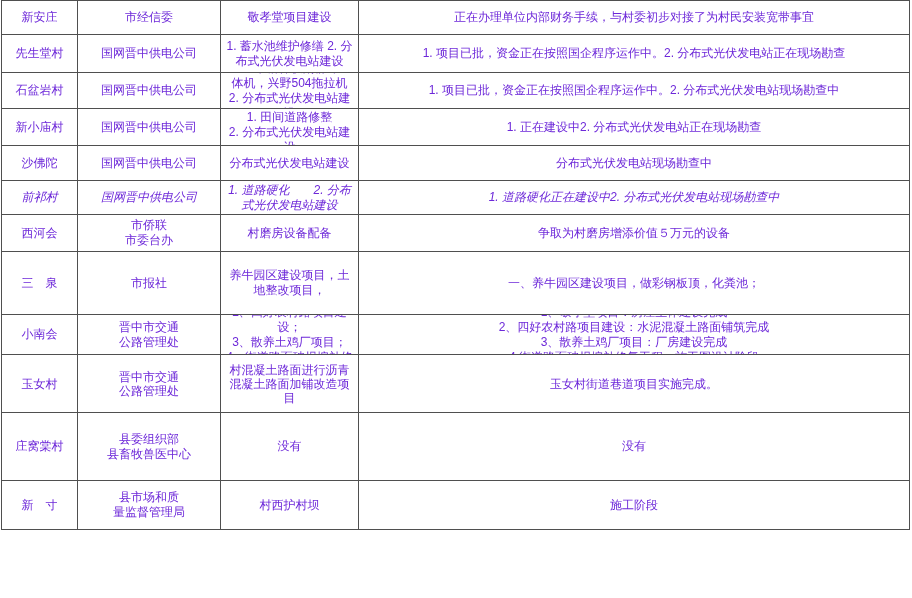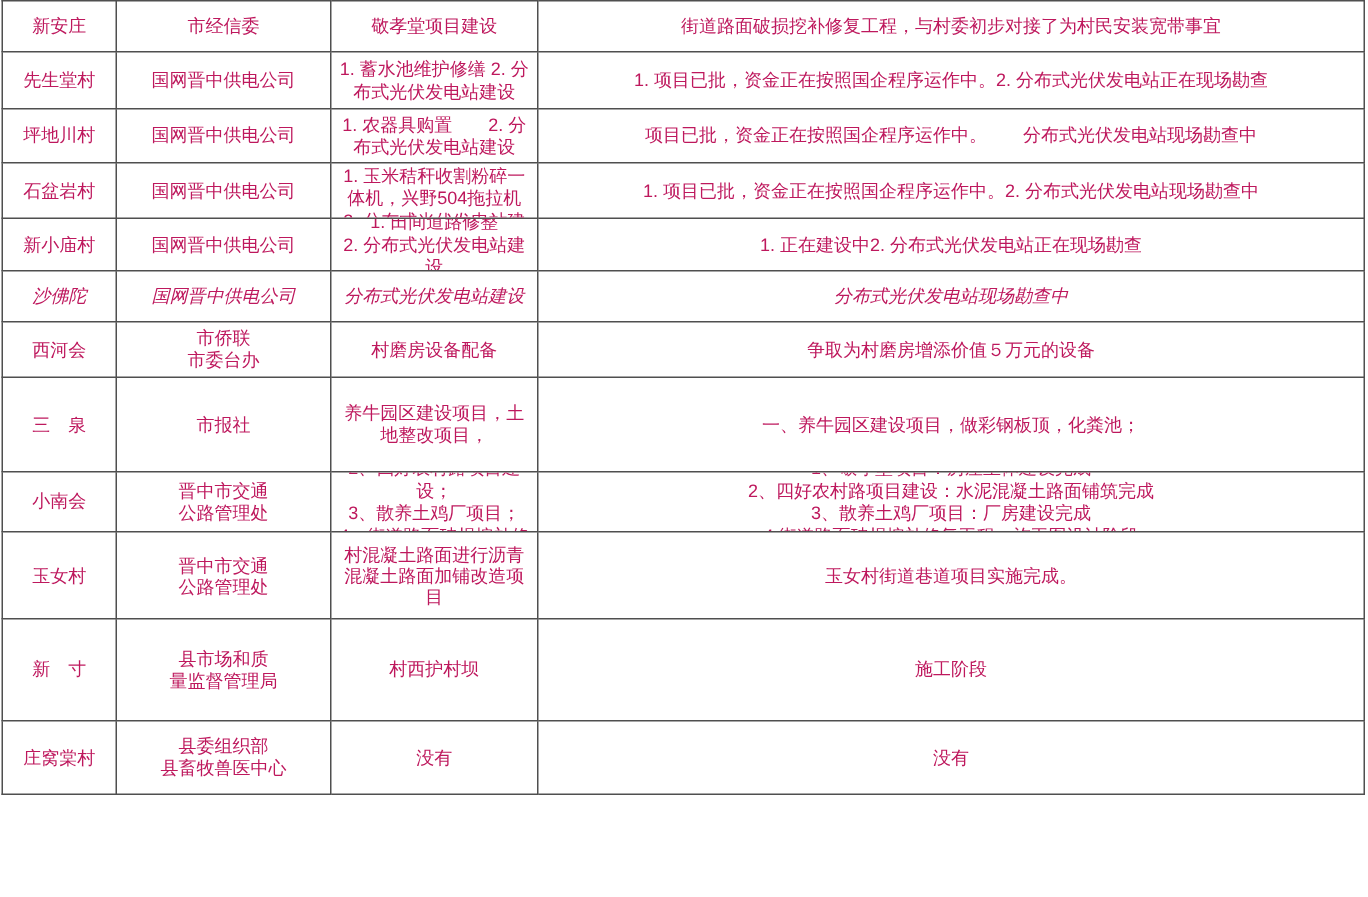--- a/index.html
+++ b/index.html
@@ -32,21 +32,21 @@
     box-sizing: border-box;
     width: 100%;
     display: flex;
     align-items: center;
     justify-content: center;
     text-align: center;
     overflow: hidden;
     white-space: pre-line;
     font-size: 12px;
     line-height: 15px;
-    color: #be185d;
+    color: #6d28d9;
     padding: 0 3px;
   }
   
   tr:nth-child(1)  .c { height: 33px; }
   tr:nth-child(2)  .c { height: 37px; }
   tr:nth-child(3)  .c { height: 35px; }
   tr:nth-child(4)  .c { height: 36px; }
   tr:nth-child(5)  .c { height: 34px; }
   tr:nth-child(6)  .c { height: 33px; font-style: italic; }
   tr:nth-child(7)  .c { height: 36px; }
@@ -75,49 +75,35 @@
           <td>
             <div class="c">新安庄</div>
           </td>
           <td>
             <div class="c">市经信委</div>
           </td>
           <td>
             <div class="c">敬孝堂项目建设</div>
           </td>
           <td>
-            <div class="c">街道路面破损挖补修复工程，与村委初步对接了为村民安装宽带事宜</div>
+            <div class="c">正在办理单位内部财务手续，与村委初步对接了为村民安装宽带事宜</div>
           </td>
         </tr>
         <tr>
           <td>
             <div class="c">先生堂村</div>
           </td>
           <td>
             <div class="c">国网晋中供电公司</div>
           </td>
           <td>
             <div class="c">1. 蓄水池维护修缮  2. 分布式光伏发电站建设</div>
           </td>
           <td>
             <div class="c">1. 项目已批，资金正在按照国企程序运作中。2. 分布式光伏发电站正在现场勘查</div>
-          </td>
-        </tr>
-        <tr>
-          <td>
-            <div class="c">坪地川村</div>
-          </td>
-          <td>
-            <div class="c">国网晋中供电公司</div>
-          </td>
-          <td>
-            <div class="c">1. 农器具购置　　2. 分布式光伏发电站建设</div>
-          </td>
-          <td>
-            <div class="c">项目已批，资金正在按照国企程序运作中。　　分布式光伏发电站现场勘查中</div>
           </td>
         </tr>
         <tr>
           <td>
             <div class="c">石盆岩村</div>
           </td>
           <td>
             <div class="c">国网晋中供电公司</div>
           </td>
           <td>
@@ -148,20 +134,34 @@
             <div class="c">沙佛陀</div>
           </td>
           <td>
             <div class="c">国网晋中供电公司</div>
           </td>
           <td>
             <div class="c">分布式光伏发电站建设</div>
           </td>
           <td>
             <div class="c">分布式光伏发电站现场勘查中</div>
+          </td>
+        </tr>
+        <tr>
+          <td>
+            <div class="c">前祁村</div>
+          </td>
+          <td>
+            <div class="c">国网晋中供电公司</div>
+          </td>
+          <td>
+            <div class="c">1. 道路硬化　　2. 分布式光伏发电站建设</div>
+          </td>
+          <td>
+            <div class="c">1. 道路硬化正在建设中2. 分布式光伏发电站现场勘查中</div>
           </td>
         </tr>
         <tr>
           <td>
             <div class="c">西河会</div>
           </td>
           <td>
             <div class="c">市侨联
 市委台办</div>
           </td>
@@ -217,43 +217,43 @@
           </td>
           <td>
             <div class="c">村混凝土路面进行沥青混凝土路面加铺改造项目</div>
           </td>
           <td>
             <div class="c">玉女村街道巷道项目实施完成。</div>
           </td>
         </tr>
         <tr>
           <td>
+            <div class="c">庄窝棠村</div>
+          </td>
+          <td>
+            <div class="c">县委组织部
+县畜牧兽医中心</div>
+          </td>
+          <td>
+            <div class="c">没有</div>
+          </td>
+          <td>
+            <div class="c">没有</div>
+          </td>
+        </tr>
+        <tr>
+          <td>
             <div class="c">新　寸</div>
           </td>
           <td>
             <div class="c">县市场和质
 量监督管理局</div>
           </td>
           <td>
             <div class="c">村西护村坝</div>
           </td>
           <td>
             <div class="c">施工阶段</div>
-          </td>
-        </tr>
-        <tr>
-          <td>
-            <div class="c">庄窝棠村</div>
-          </td>
-          <td>
-            <div class="c">县委组织部
-县畜牧兽医中心</div>
-          </td>
-          <td>
-            <div class="c">没有</div>
-          </td>
-          <td>
-            <div class="c">没有</div>
           </td>
         </tr>
       </tbody>
   </table>
 </div>
 
 </body></html>

